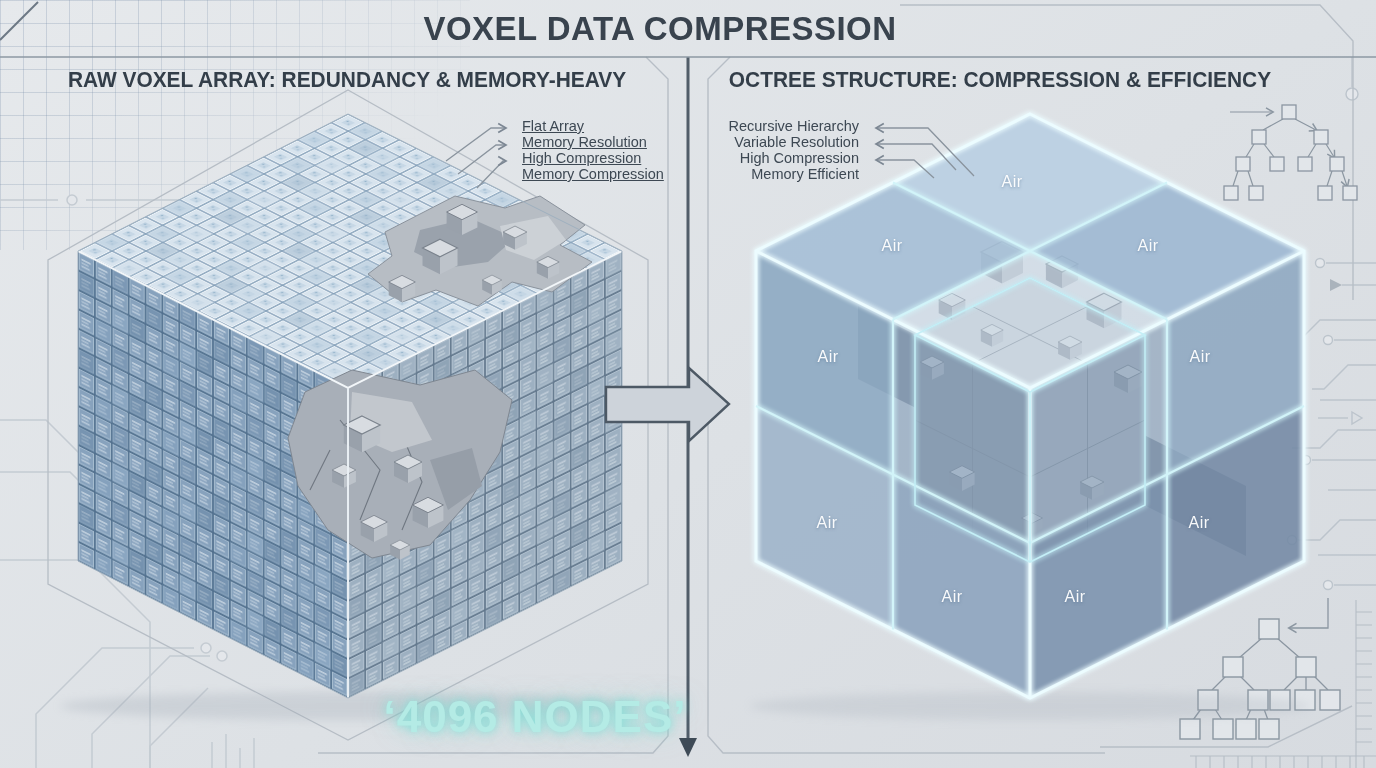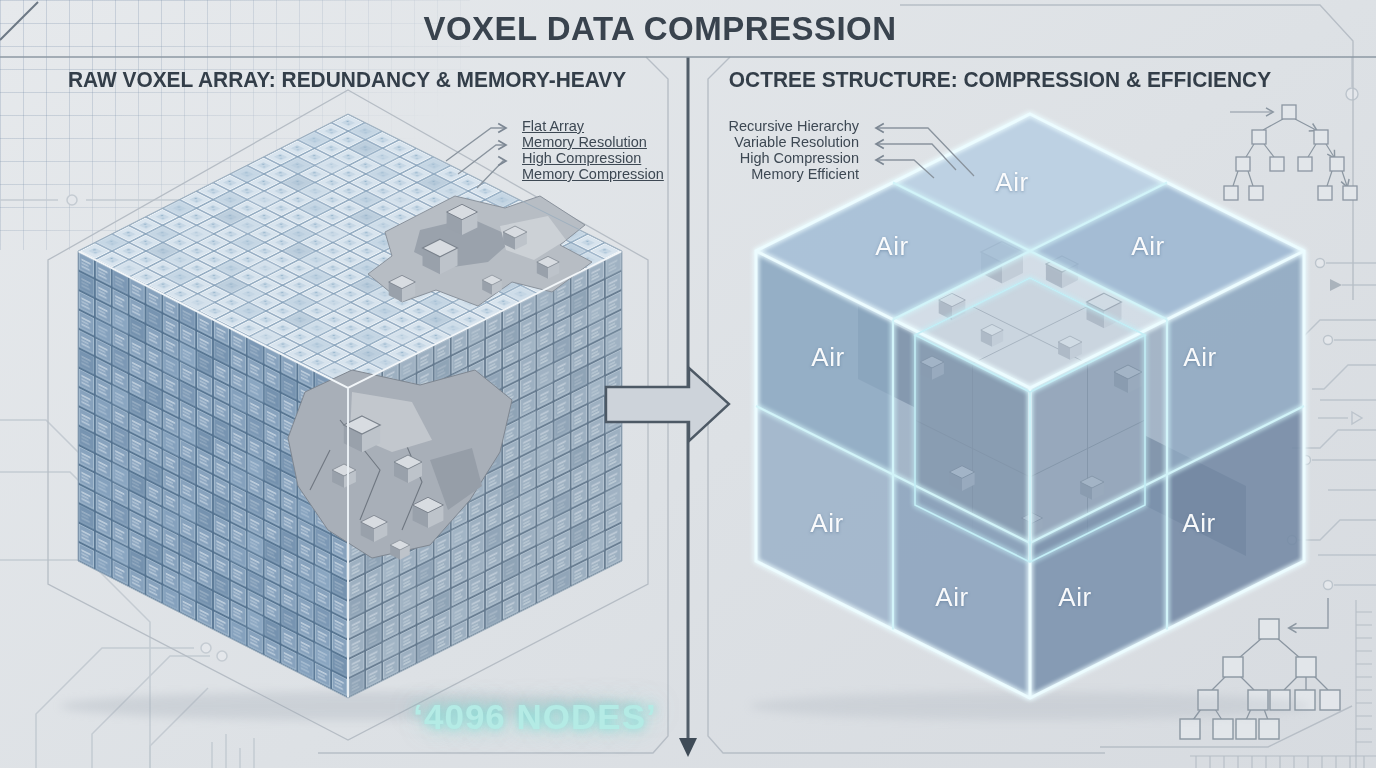--- a/index.html
+++ b/index.html
@@ -15,23 +15,23 @@
   svg.layer{position:absolute;left:0;top:0;}
   .title{position:absolute;left:660px;top:9px;transform:translateX(-50%) scaleX(.97);
          font-size:34px;font-weight:bold;color:#39434e;letter-spacing:.5px;white-space:nowrap;}
   .panel-header{position:absolute;transform:translateX(-50%) scaleX(.95);font-size:22px;
          font-weight:bold;color:#333e49;letter-spacing:0;white-space:nowrap;top:67px;}
   .hdr-left{left:347px;} .hdr-right{left:1000px;}
   .ann{position:absolute;top:118px;font-size:14.5px;color:#3d4853;line-height:16px;font-weight:500;}
   .ann div{white-space:nowrap;}
   .ann-left{left:522px;text-align:left;text-decoration:underline;}
   .ann-right{right:517px;text-align:right;}
-  .air{position:absolute;transform:translate(-50%,-50%);font-size:26px;color:rgba(255,255,255,.95);
+  .air{position:absolute;transform:translate(-50%,-50%);font-size:16px;color:rgba(255,255,255,.95);
        text-shadow:0 1px 3px rgba(80,110,140,.55);letter-spacing:.5px;}
-  .nodelabel{position:absolute;transform:translate(-50%,-50%);font-size:35px;font-weight:bold;
+  .nodelabel{position:absolute;transform:translate(-50%,-50%);font-size:44px;font-weight:bold;
        color:#b4ebe5;letter-spacing:1px;white-space:nowrap;
        text-shadow:0 0 10px rgba(125,222,214,.95),0 0 24px rgba(125,222,214,.55);}
 </style>
 </head>
 <body>
 
 <div class="stage">
 
   <div class="gridpaper"></div>
 

